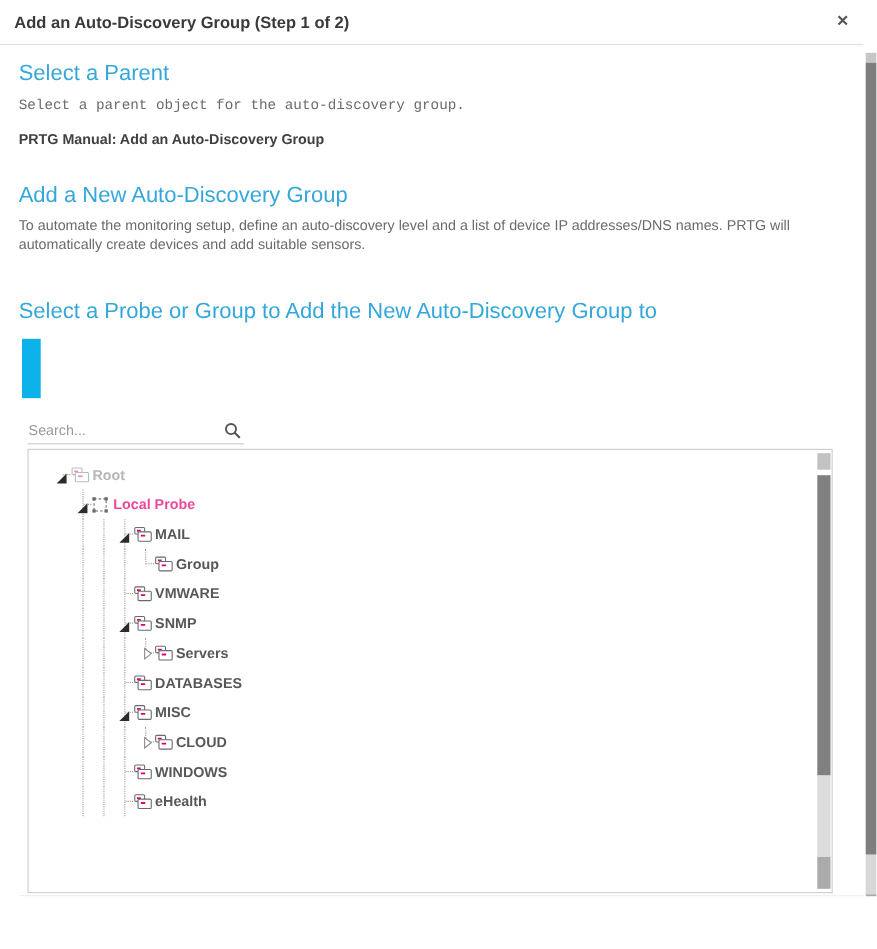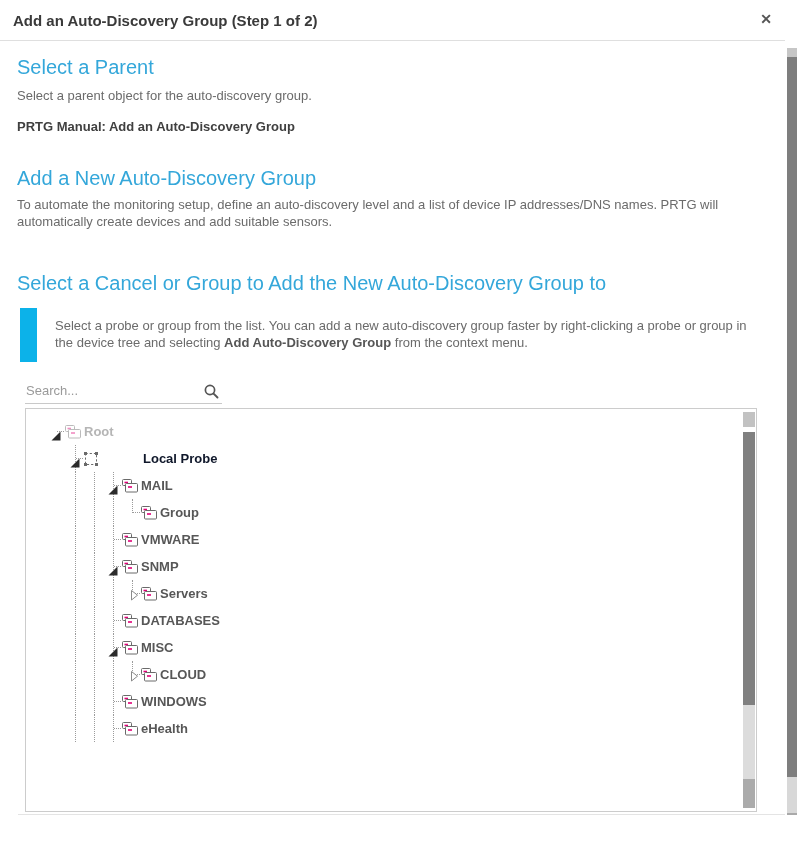--- a/index.html
+++ b/index.html
@@ -28,21 +28,21 @@
   .tree-row{position:relative;height:27px;}
   .guide{position:absolute;top:0;bottom:0;width:0;border-left:1px dotted #9b9b9b;}
   .guide.top{bottom:13px;}
   .stub{position:absolute;height:0;width:7px;border-top:1px dotted #9b9b9b;top:13px;}
   .expander{position:absolute;top:9px;cursor:pointer;}
   .expander.closed{top:8px;}
   .node-icon{position:absolute;top:6px;}
   .node-icon.muted{opacity:.45;}
   .row-label{position:absolute;top:6px;font-size:13px;font-weight:600;color:#575757;white-space:nowrap;cursor:pointer;}
   .row-label.muted{color:#b5b5b5;}
-  .row-label.link{color:#0f172a;margin-left:40px;}
+  .row-label.link{color:#ec4899;}
 
   
   .tree-scroll{position:absolute;right:1px;top:3px;width:12px;height:396px;}
   .tree-scroll .cap-top{position:absolute;top:0;left:0;width:12px;height:15px;background:#c2c2c2;}
   .tree-scroll .thumb{position:absolute;top:20px;left:0;width:12px;height:273px;background:#808080;}
   .tree-scroll .track{position:absolute;top:293px;left:0;width:12px;height:74px;background:#dcdcdc;}
   .tree-scroll .cap-bot{position:absolute;top:367px;left:0;width:12px;height:29px;background:#ababab;}
 
   
   .page-scroll{position:absolute;right:0;top:48px;width:10px;height:787px;}
@@ -58,30 +58,29 @@
 </head>
 <body>
 
 <div id="dialog">
 
   <div class="title">Add an Auto-Discovery Group (Step 1 of 2)</div>
   <div class="close-btn">✕</div>
   <div class="divider-top"></div>
 
   <div class="heading" style="top:56px;">Select a Parent</div>
-  <div class="para" style="top:87px;">Select a parent object for the auto-discovery group.</div>
+  <div class="para" style="top:87px;font-family:Liberation Mono, monospace;">Select a parent object for the auto-discovery group.</div>
   <div class="manual-link">PRTG Manual: Add an Auto-Discovery Group</div>
 
   <div class="heading" style="top:167px;">Add a New Auto-Discovery Group</div>
   <div class="para" style="top:196px;width:715px;">To automate the monitoring setup, define an auto-discovery level and a list of device IP addresses/DNS names. PRTG will automatically create devices and add suitable sensors.</div>
 
-  <div class="heading" style="top:272px;">Select a Cancel or Group to Add the New Auto-Discovery Group to</div>
+  <div class="heading" style="top:272px;">Select a Probe or Group to Add the New Auto-Discovery Group to</div>
 
   <div class="info-bar"></div>
-  <div class="info-text"><span>Select a probe or group from the list. You can add a new auto-discovery group faster by right-clicking a probe or group in the device tree and selecting </span><b>Add Auto-Discovery Group</b><span> from the context menu.</span></div>
 
   <div class="search-wrap">
     <input class="search-input" type="text" placeholder="Search..." style="">
     <span class="search-icon">
       <svg width="17" height="17" viewBox="0 0 17 17">
           <circle cx="7" cy="7" r="4.6" fill="none" stroke="#555" stroke-width="1.7"></circle>
           <line x1="10.6" y1="10.6" x2="14.5" y2="14.5" stroke="#555" stroke-width="1.9" stroke-linecap="round"></line>
         </svg>
     </span>
   </div>

